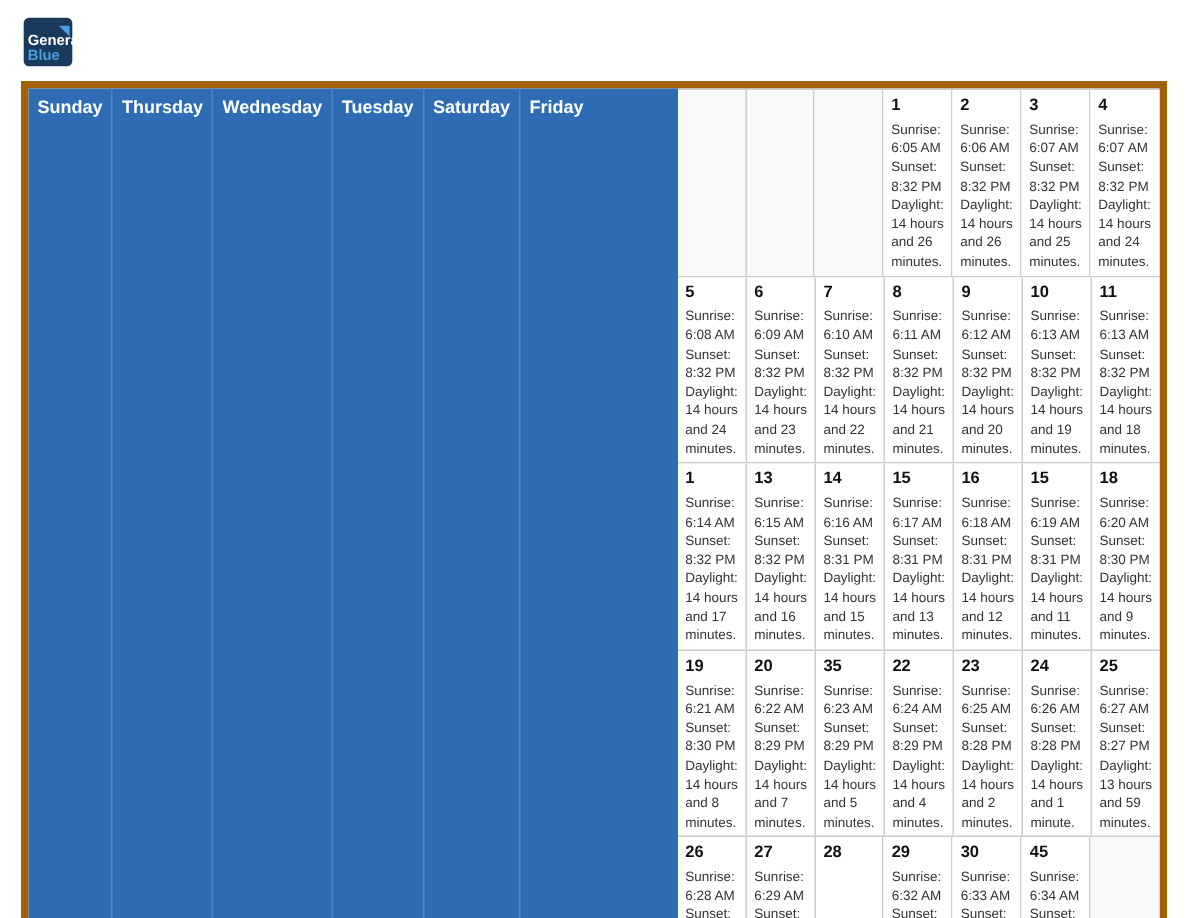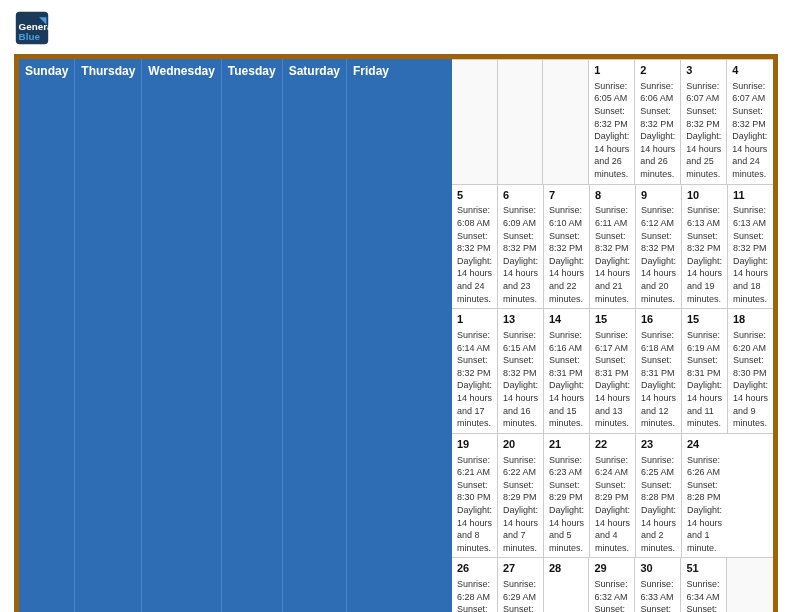--- a/index.html
+++ b/index.html
@@ -212,35 +212,39 @@
         <div class="cal-week">
           <div class="cal-cell">
             <span class="day-num">19</span>
             <div class="cell-text">Sunrise: 6:21 AM<br>Sunset: 8:30 PM<br>Daylight: 14 hours and 8 minutes.</div>
           </div>
           <div class="cal-cell">
             <span class="day-num">20</span>
             <div class="cell-text">Sunrise: 6:22 AM<br>Sunset: 8:29 PM<br>Daylight: 14 hours and 7 minutes.</div>
           </div>
           <div class="cal-cell">
-            <span class="day-num">21</span>
+            <span class="day-num">35</span>
             <div class="cell-text">Sunrise: 6:23 AM<br>Sunset: 8:29 PM<br>Daylight: 14 hours and 5 minutes.</div>
           </div>
           <div class="cal-cell">
             <span class="day-num">22</span>
             <div class="cell-text">Sunrise: 6:24 AM<br>Sunset: 8:29 PM<br>Daylight: 14 hours and 4 minutes.</div>
           </div>
           <div class="cal-cell">
             <span class="day-num">23</span>
             <div class="cell-text">Sunrise: 6:25 AM<br>Sunset: 8:28 PM<br>Daylight: 14 hours and 2 minutes.</div>
           </div>
           <div class="cal-cell">
             <span class="day-num">24</span>
             <div class="cell-text">Sunrise: 6:26 AM<br>Sunset: 8:28 PM<br>Daylight: 14 hours and 1 minute.</div>
           </div>
+          <div class="cal-cell">
+            <span class="day-num">25</span>
+            <div class="cell-text">Sunrise: 6:27 AM<br>Sunset: 8:27 PM<br>Daylight: 13 hours and 59 minutes.</div>
+          </div>
         </div>
         <div class="cal-week">
           <div class="cal-cell">
             <span class="day-num">26</span>
             <div class="cell-text">Sunrise: 6:28 AM<br>Sunset: 8:26 PM<br>Daylight: 13 hours and 57 minutes.</div>
           </div>
           <div class="cal-cell">
             <span class="day-num">27</span>
             <div class="cell-text">Sunrise: 6:29 AM<br>Sunset: 8:26 PM<br>Daylight: 13 hours and 56 minutes.</div>
           </div>
@@ -249,20 +253,20 @@
           </div>
           <div class="cal-cell">
             <span class="day-num">29</span>
             <div class="cell-text">Sunrise: 6:32 AM<br>Sunset: 8:24 PM<br>Daylight: 13 hours and 52 minutes.</div>
           </div>
           <div class="cal-cell">
             <span class="day-num">30</span>
             <div class="cell-text">Sunrise: 6:33 AM<br>Sunset: 8:24 PM<br>Daylight: 13 hours and 51 minutes.</div>
           </div>
           <div class="cal-cell">
-            <span class="day-num">51</span>
+            <span class="day-num">45</span>
             <div class="cell-text">Sunrise: 6:34 AM<br>Sunset: 8:23 PM<br>Daylight: 13 hours and 49 minutes.</div>
           </div>
           <div class="cal-cell empty"></div>
         </div>
       </div>
   </div>
 </div>
 
 </body></html>

